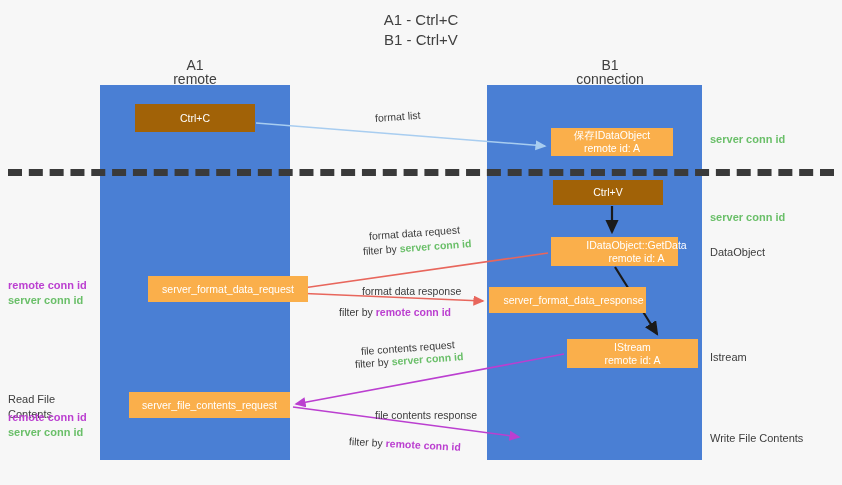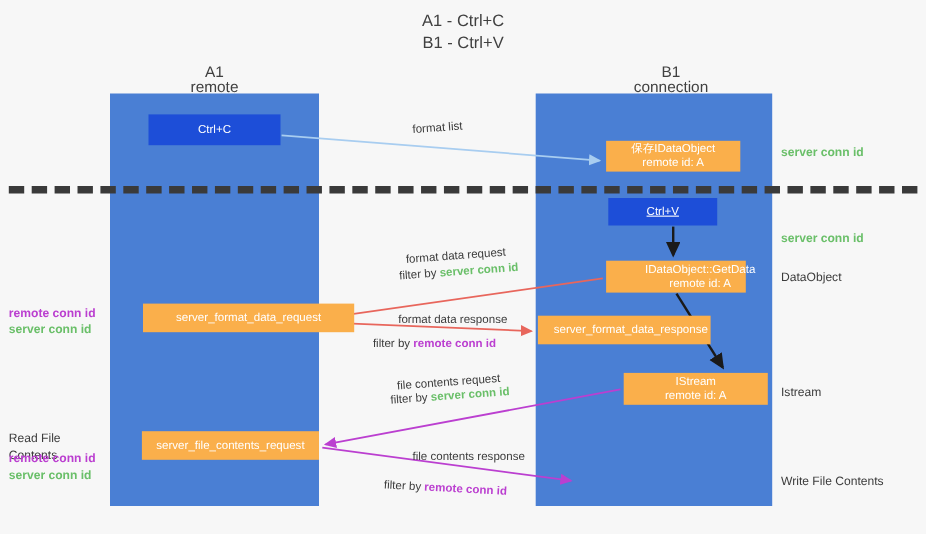--- a/index.html
+++ b/index.html
@@ -37,28 +37,28 @@
     left:8px;top:169px;width:826px;height:0;
     border-top:7px dashed #3a3a3a;
   }
 
   
   .node{
     display:flex;align-items:center;justify-content:center;
     text-align:center;color:#ffffff;font-size:10.5px;line-height:13px;
     box-sizing:border-box;padding:2px 4px;
   }
-  .green{background:#1d4ed8;}
+  .green{background:#a16207;}
   .orange{background:#faaf4b;}
 
   #n-ctrlc{left:135px;top:104px;width:120px;height:28px;}
   #n-idataobject{left:551px;top:128px;width:122px;height:28px;}
-  #n-ctrlv{left:553px;top:180px;width:99px;height:25px;text-decoration:underline;}
+  #n-ctrlv{left:553px;top:180px;width:110px;height:25px;}
   #n-getdata{left:551px;top:237px;width:127px;height:29px;padding-left:48px;}
-  #n-fmtreq{left:130px;top:276px;width:192px;height:26px;}
+  #n-fmtreq{left:148px;top:276px;width:160px;height:26px;}
   #n-fmtresp{left:489px;top:287px;width:157px;height:26px;padding-left:16px;}
   #n-istream{left:567px;top:339px;width:131px;height:29px;}
   #n-filereq{left:129px;top:392px;width:161px;height:26px;}
   #n-fileresp{left:524px;top:423px;width:160px;height:26px;}
 
   
   .rlabel{font-size:11px;line-height:14px;}
   .green-txt{color:#6abf69;font-weight:bold;}
   .mag-txt{color:#bb3fd0;font-weight:bold;}
   .plain{color:#3c3c3c;}

